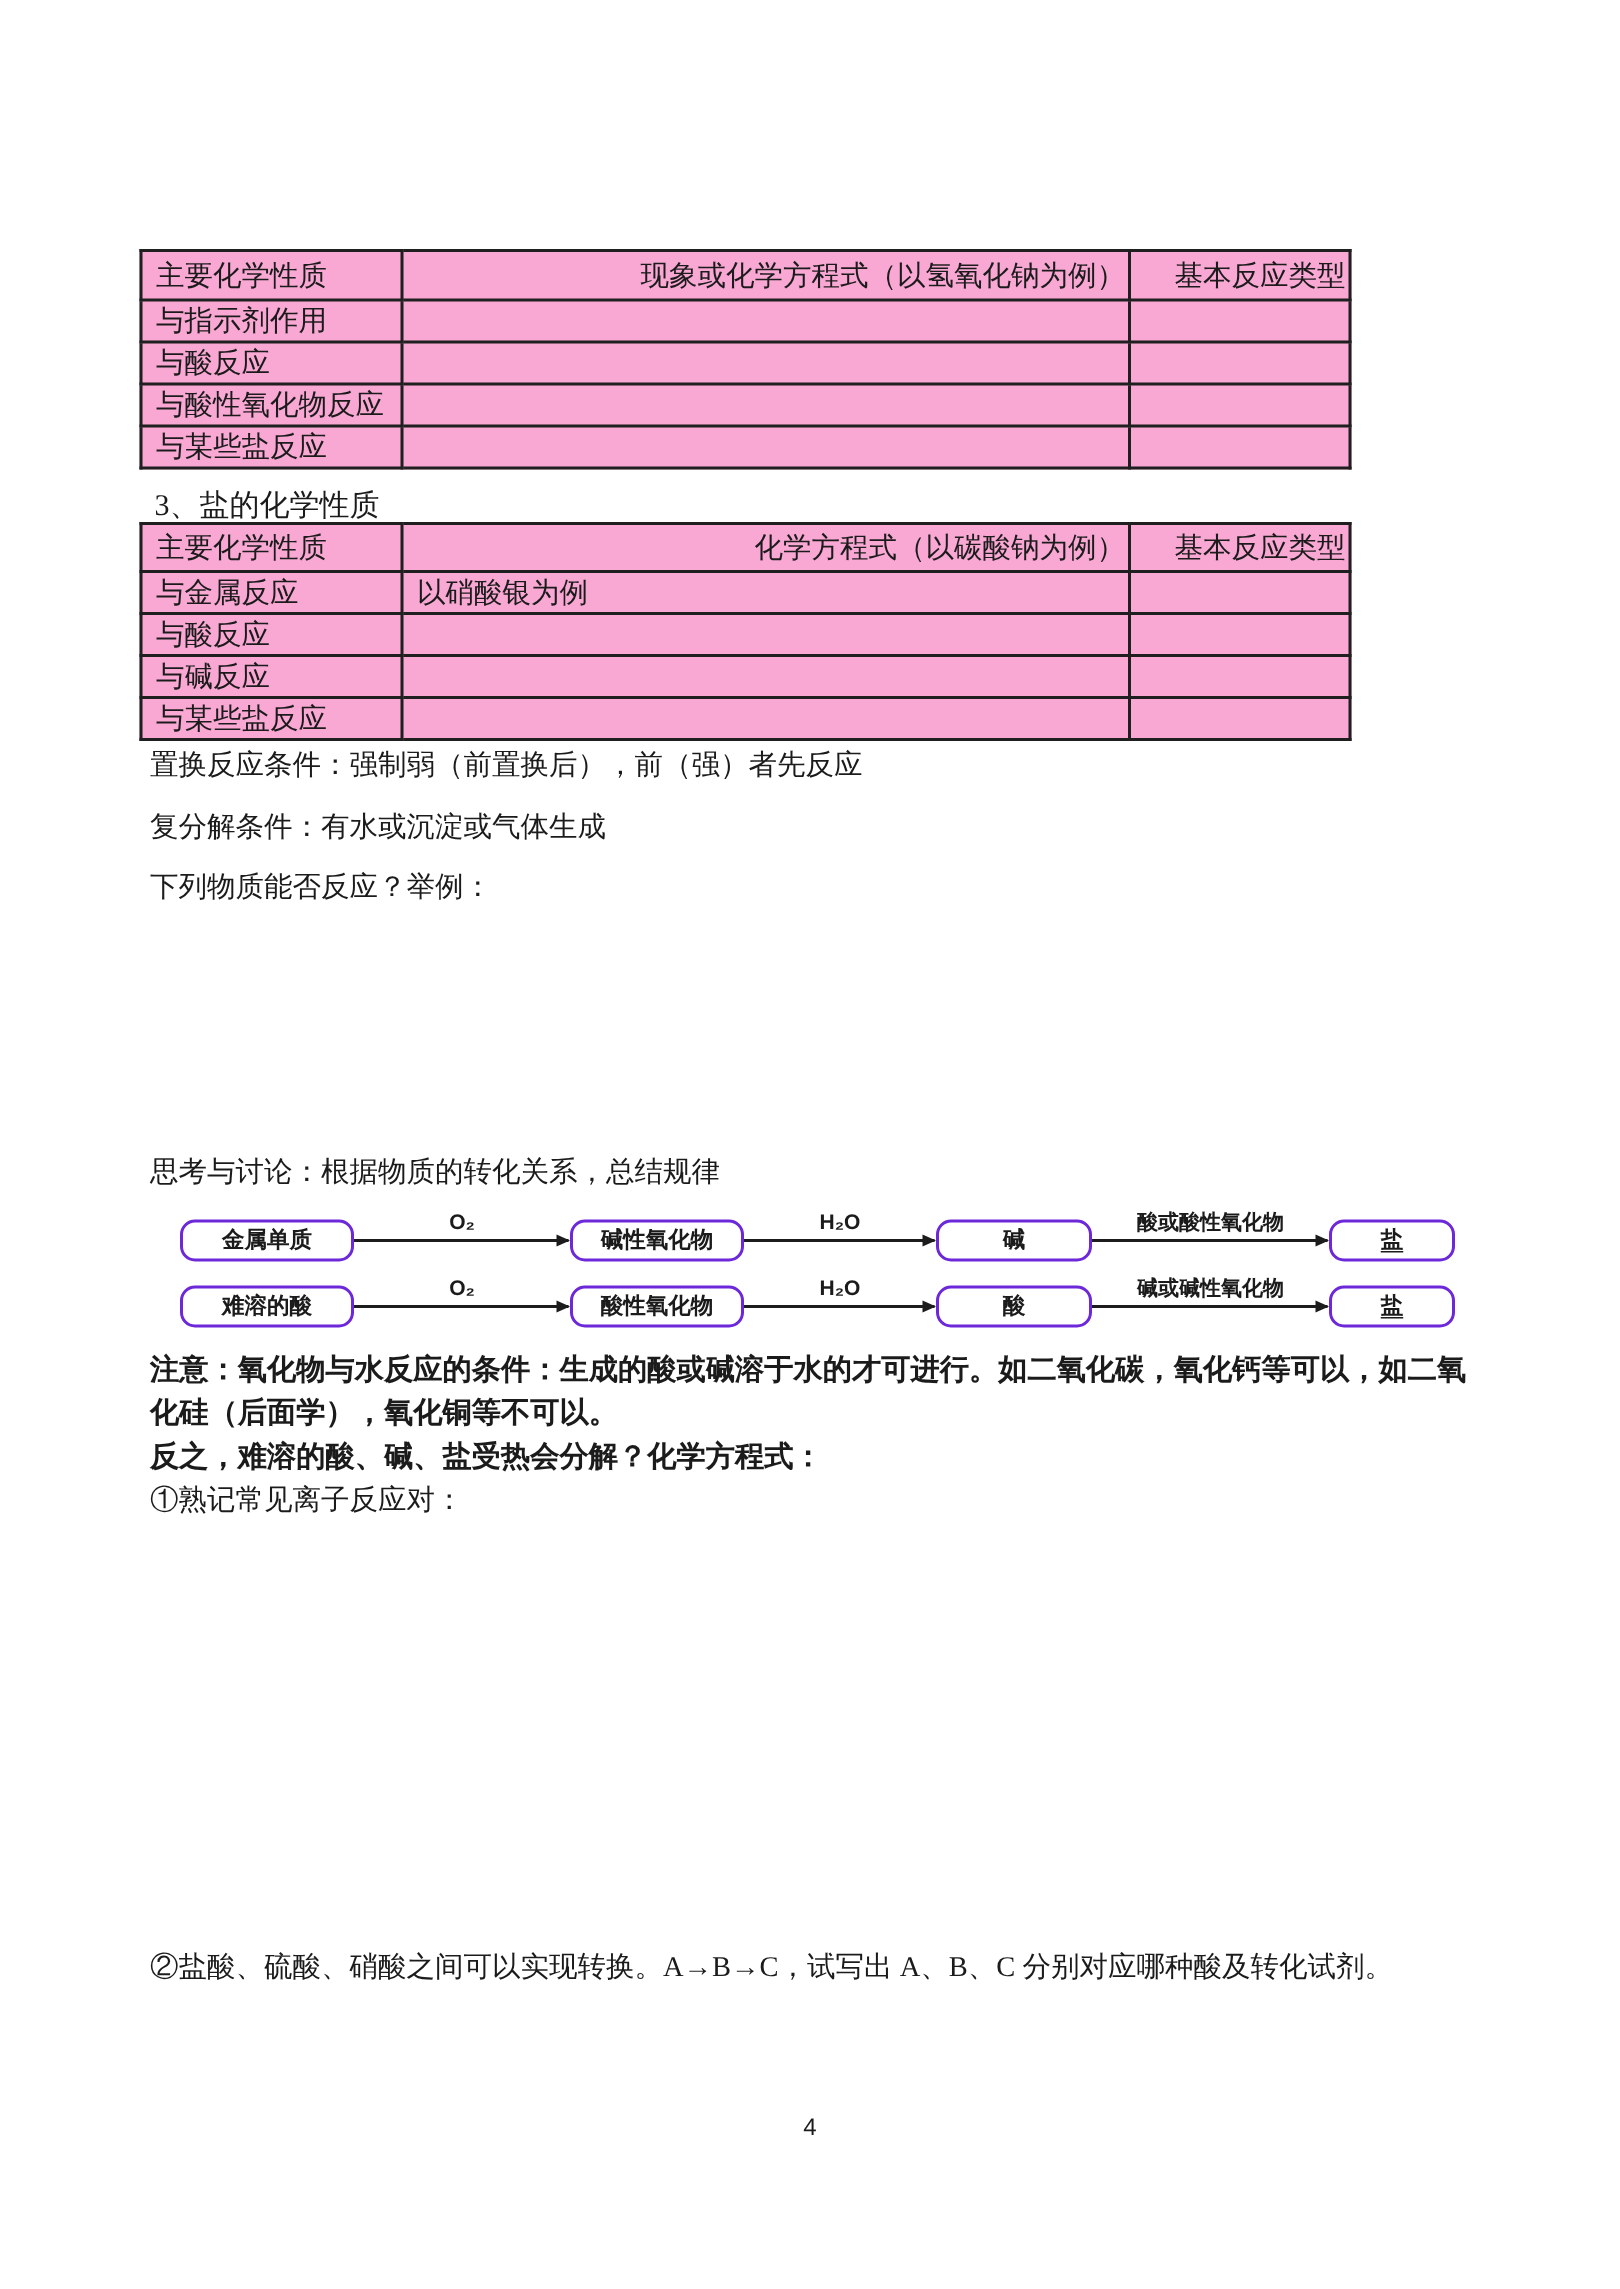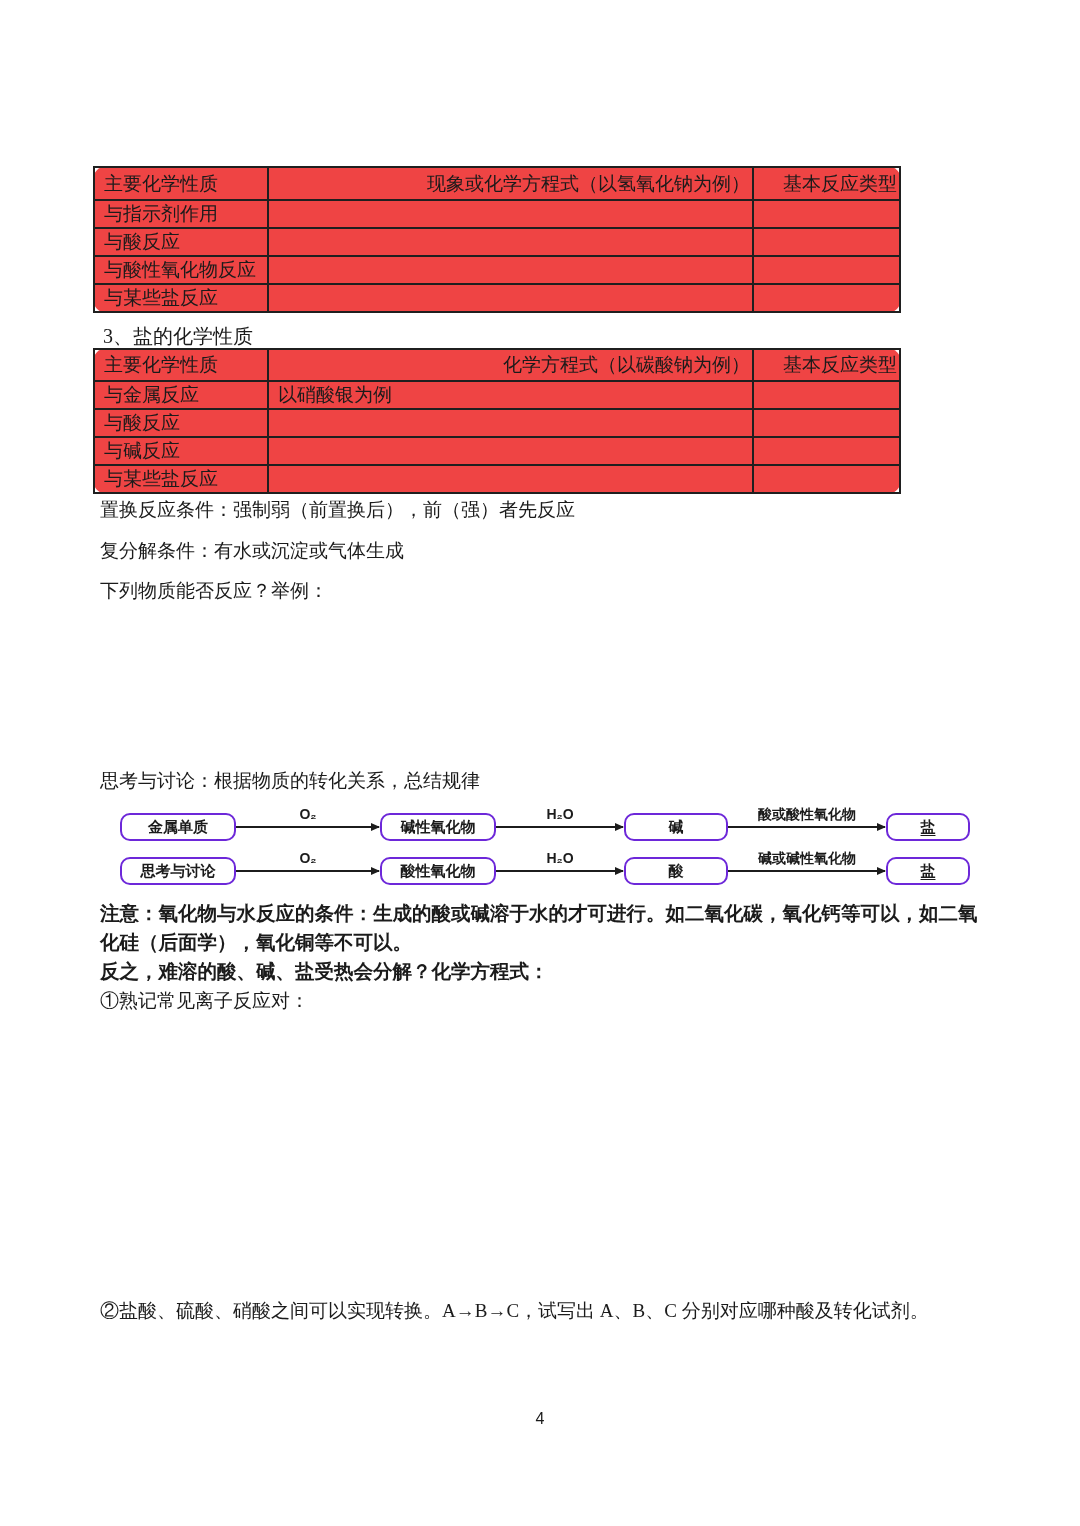--- a/index.html
+++ b/index.html
@@ -6,21 +6,21 @@
   body{
     width:1080px;height:1526px;position:relative;background:#ffffff;
     font-family:"Liberation Serif","DejaVu Serif",serif;
     color:#1b1b1b;overflow:hidden;
   }
   .abs{position:absolute;}
   .heading{font-size:20px;white-space:nowrap;}
   .bodyline{font-size:19px;white-space:nowrap;}
 
   
-  table.props{border-collapse:collapse;table-layout:fixed;background:#ef4444;border-radius:14px;}
+  table.props{border-collapse:collapse;table-layout:fixed;background:#f9a8d4;}
   table.props th,table.props td{
     border:2px solid #1f1f1f;font-weight:normal;font-size:19px;
     padding:0 0 0 9px;text-align:left;vertical-align:middle;overflow:hidden;
   }
   table.props th.c2,table.props th.c3{text-align:right;padding:2px;}
   table.t1 tr{height:16px;}
   table.t2 tr{height:28px;}
   table.t1 tr.head{height:33px;}
   table.t2 tr.head{height:31px;}
 
@@ -155,21 +155,21 @@
       <span class="d-line"></span>
     </div>
     <div class="d-box w2">碱</div>
     <div class="d-arrow a3">
       <span class="d-lbl">酸或酸性氧化物</span>
       <span class="d-line"></span>
     </div>
     <div class="d-box w3 u">盐</div>
   </div>
   <div class="d-row" style="top:44px;">
-    <div class="d-box w1 first">思考与讨论</div>
+    <div class="d-box w1 first">难溶的酸</div>
     <div class="d-arrow a1">
       <span class="d-lbl">O₂</span>
       <span class="d-line"></span>
     </div>
     <div class="d-box w1">酸性氧化物</div>
     <div class="d-arrow a2">
       <span class="d-lbl">H₂O</span>
       <span class="d-line"></span>
     </div>
     <div class="d-box w2">酸</div>

